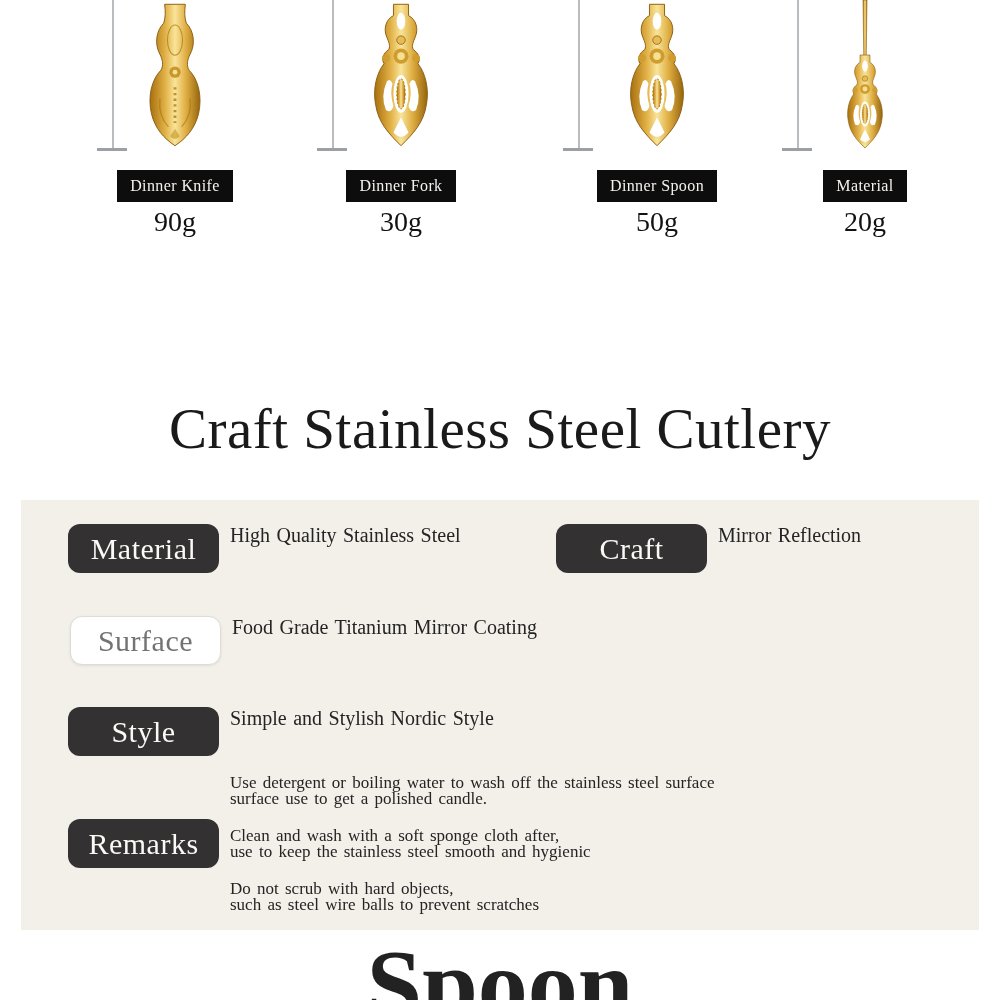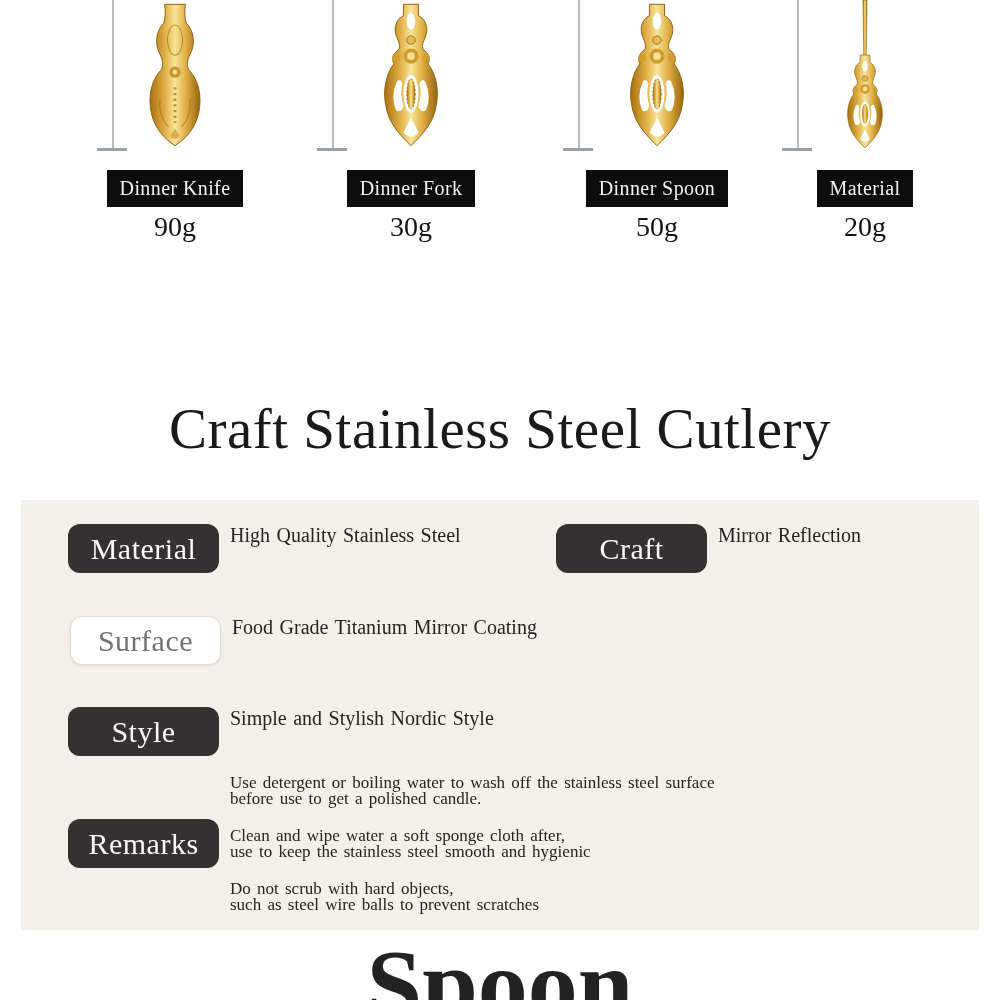--- a/index.html
+++ b/index.html
@@ -15,21 +15,21 @@
     font-family:"Liberation Serif","DejaVu Serif",serif;
   }
   
   .dim-line{position:absolute;top:0;width:1.5px;height:149px;background:#b9bdbf;}
   .dim-cap{position:absolute;top:148px;width:30px;height:3px;background:#9aa0a3;}
   .cutlery-item{position:absolute;top:0;width:170px;text-align:center;}
   .handle{display:block;margin:0 auto;}
   .label-box{
     display:inline-block;margin-top:20px;padding:7px 13px;
     background:var(--label-box-bg);color:#f5f2ee;
-    font-size:20px;letter-spacing:0.4px;white-space:nowrap;
+    font-size:16px;letter-spacing:0.4px;white-space:nowrap;
   }
   .weight{margin-top:4px;font-size:28px;color:#121212;}
   
   .main-title{
     position:absolute;top:396px;left:0;width:100%;text-align:center;
     font-size:57px;letter-spacing:0.5px;color:#1a1a1a;white-space:nowrap;
   }
   
   .spec-panel{
     position:absolute;left:21px;top:500px;width:958px;height:430px;
@@ -116,21 +116,21 @@
       <div class="dim-cap" style="left:782px"></div>
     </div>
 
   <div class="cutlery-item" style="left:90px">
     <svg class="handle" viewBox="0 0 70 150" width="66" height="150">
         <use href="#solidKnife"></use>
       </svg>
     <div class="label-box">Dinner Knife</div>
     <div class="weight">90g</div>
   </div>
-  <div class="cutlery-item" style="left:326px">
+  <div class="cutlery-item" style="left:316px">
     <svg class="handle" viewBox="0 0 70 150" width="66" height="150">
         <use href="#ornateOpen"></use>
       </svg>
     <div class="label-box">Dinner Fork</div>
     <div class="weight">30g</div>
   </div>
   <div class="cutlery-item" style="left:572px">
     <svg class="handle" viewBox="0 0 70 150" width="66" height="150">
         <use href="#ornateOpen"></use>
       </svg>
@@ -163,24 +163,24 @@
     </div>
     <div class="spec-row" style="left:47px;top:207px">
       <div class="badge dark">Style</div>
       <div class="spec-value">Simple and Stylish Nordic Style</div>
     </div>
     <div class="remarks-row">
       <div class="badge dark">Remarks</div>
       <div class="remarks-notes">
         <p class="remark-para">
           <span>Use detergent or boiling water to wash off the stainless steel surface</span><br>
-          <span>before use to get a polished candle.</span>
+          <span>surface use to get a polished candle.</span>
         </p>
         <p class="remark-para">
-          <span>Clean and wipe water a soft sponge cloth after,</span><br>
+          <span>Clean and wash with a soft sponge cloth after,</span><br>
           <span>use to keep the stainless steel smooth and hygienic</span>
         </p>
         <p class="remark-para">
           <span>Do not scrub with hard objects,</span><br>
           <span>such as steel wire balls to prevent scratches</span>
         </p>
       </div>
     </div>
   </div>
 

